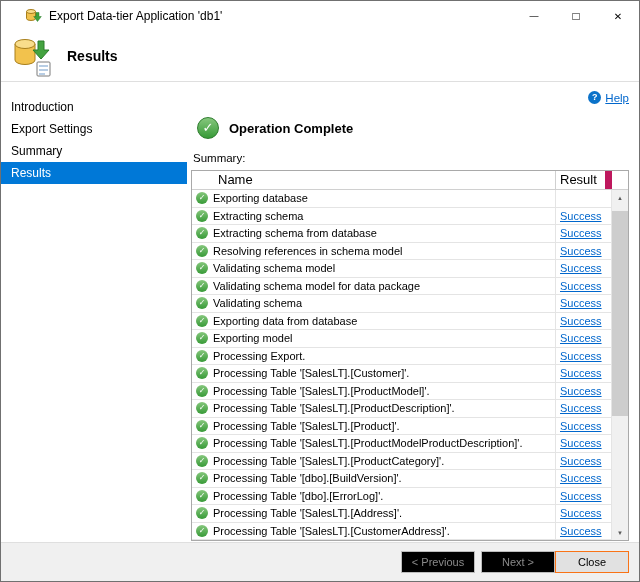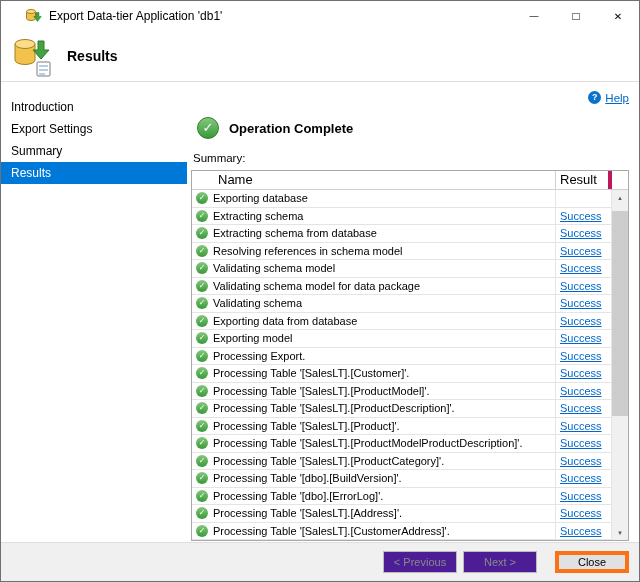--- a/index.html
+++ b/index.html
@@ -48,41 +48,41 @@
   .big-check { width:22px; height:22px; flex:none; border-radius:50%; background:linear-gradient(#86c77d,#379a37); border:1px solid #2e7d2e; color:#fff; font-size:13px; font-weight:bold; line-height:20px; text-align:center; }
   .status-text { font-size:13px; font-weight:bold; color:#000; margin-left:10px; }
 
   .summary-label { flex:none; font-size:11.5px; color:#000; margin:12px 0 3px 2px; height:15px; }
 
   
   .results-table { flex:none; border:1px solid #a9a9a9; background:#fff; display:flex; flex-direction:column; height:371px; }
   .thead { flex:none; height:19px; display:flex; border-bottom:1px solid #d0d0d0; font-size:13px; color:#000;align-items:flex-end; }
   .th { line-height:18px; height:100%; cursor:default; }
   .th-name { flex:1; padding-left:26px; border-right:1px solid #d0d0d0; }
-  .th-result { width:56px; flex:none; padding-left:4px; border-right:4px solid #be185d; }
+  .th-result { width:56px; flex:none; padding-left:4px; border-right:7px solid #be185d; }
   .th-scroll { width:16px; flex:none; }
 
   .tbody-row { flex:1; display:flex; overflow:hidden; }
   .rows { flex:1; display:flex; flex-direction:column; }
 
   .trow { flex:none; height:17.5px; display:flex; align-items:stretch; border-bottom:1px solid #e4e4e4; font-size:11px; }
   .row-check { width:12px; height:12px; flex:none; align-self:center; margin:0 5px 0 4px; border-radius:50%; background:linear-gradient(#86c77d,#379a37); color:#fff; font-size:8px; font-weight:bold; line-height:12px; text-align:center; }
   .cell-name { flex:1; line-height:16.5px; border-right:1px solid #e4e4e4; white-space:nowrap; overflow:hidden; color:#000; }
   .cell-result { width:56px; flex:none; padding-left:4px; line-height:16.5px; border-right:1px solid #e4e4e4; color:#0066cc; text-decoration:underline; cursor:pointer; white-space:nowrap; }
 
   .vscrollbar { width:16px; flex:none; background:#f0f0f0; display:flex; flex-direction:column; }
   .sb-arrow { height:15px; flex:none; display:flex; align-items:center; justify-content:center; font-size:6px; color:#5a5a5a; cursor:pointer; }
   .sb-track { flex:1; position:relative; }
   .sb-thumb { position:absolute; top:2%; left:0; right:0; height:64%; background:#cdcdcd; cursor:grab; }
 
   
   .footer { height:39px; flex:none; background:#f0f0f0; border-top:1px solid #dfdfdf; display:flex; align-items:center; justify-content:flex-end; padding-right:10px; }
   .btn { min-width:74px; height:22px; font-size:11px; font-family:inherit; cursor:pointer; }
-  .btn.prev, .btn.next { background:#4c1d95; color:#8a8a8a; border:1px solid #bcbcbc; margin-left:6px; cursor:default; }
-  .btn.close-btn { background:#e1e1e1; color:#000; border:4px solid #f97316; margin-left:18px; }
+  .btn.prev, .btn.next { background:#000000; color:#8a8a8a; border:1px solid #bcbcbc; margin-left:6px; cursor:default; }
+  .btn.close-btn { background:#e1e1e1; color:#000; border:1px solid #f97316; margin-left:0; }
 </style>
 </head>
 <body>
 
 <div class="window">
 
   <div class="titlebar">
     <span class="titlebar-icon">
       <svg width="17" height="16" viewBox="0 0 17 16">
         <path d="M1.5 3.5 v7 a4.5 2 0 0 0 9 0 v-7" fill="#f2c24d" stroke="#a87f1c"></path>

